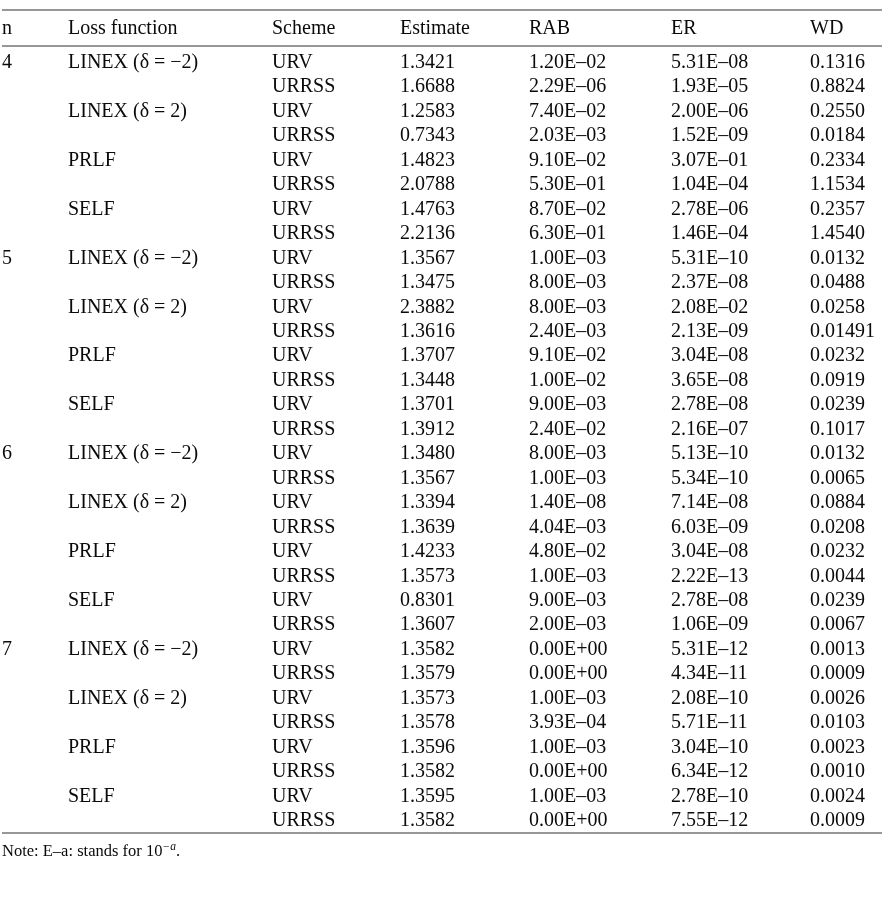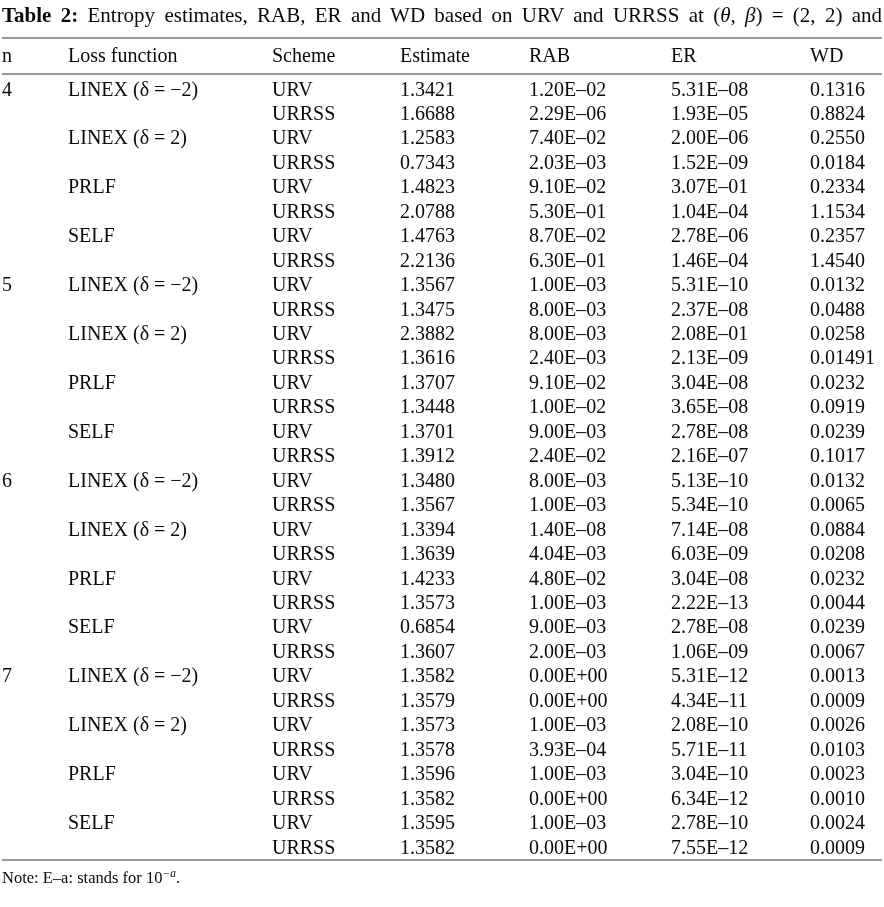--- a/index.html
+++ b/index.html
@@ -76,21 +76,20 @@
     font-style: italic;
     line-height: 0;
   }
 </style>
 </head>
 <body>
 
 <div class="page">
 
   <div class="caption">
-    <div class="caption-line-1"><span class="seg-bold">Table 2:</span><span class="seg-normal"> Entropy estimates, RAB, ER and WD based on URV and URRSS at (</span><span class="seg-italic">θ</span><span class="seg-normal">, </span><span class="seg-italic">β</span><span class="seg-normal">) = (2, 2) and</span></div>
   </div>
 
   <table class="results-table">
     <colgroup>
       <col style="width:66px">
       <col style="width:204px">
       <col style="width:128px">
       <col style="width:129px">
       <col style="width:142px">
       <col style="width:139px">
@@ -197,21 +196,21 @@
           <td>8.00E–03</td>
           <td>2.37E–08</td>
           <td>0.0488</td>
         </tr>
         <tr>
           <td></td>
           <td>LINEX (δ = 2)</td>
           <td>URV</td>
           <td>2.3882</td>
           <td>8.00E–03</td>
-          <td>2.08E–01</td>
+          <td>2.08E–02</td>
           <td>0.0258</td>
         </tr>
         <tr>
           <td></td>
           <td></td>
           <td>URRSS</td>
           <td>1.3616</td>
           <td>2.40E–03</td>
           <td>2.13E–09</td>
           <td>0.01491</td>
@@ -303,21 +302,21 @@
           <td>URRSS</td>
           <td>1.3573</td>
           <td>1.00E–03</td>
           <td>2.22E–13</td>
           <td>0.0044</td>
         </tr>
         <tr>
           <td></td>
           <td>SELF</td>
           <td>URV</td>
-          <td>0.6854</td>
+          <td>0.8301</td>
           <td>9.00E–03</td>
           <td>2.78E–08</td>
           <td>0.0239</td>
         </tr>
         <tr>
           <td></td>
           <td></td>
           <td>URRSS</td>
           <td>1.3607</td>
           <td>2.00E–03</td>

